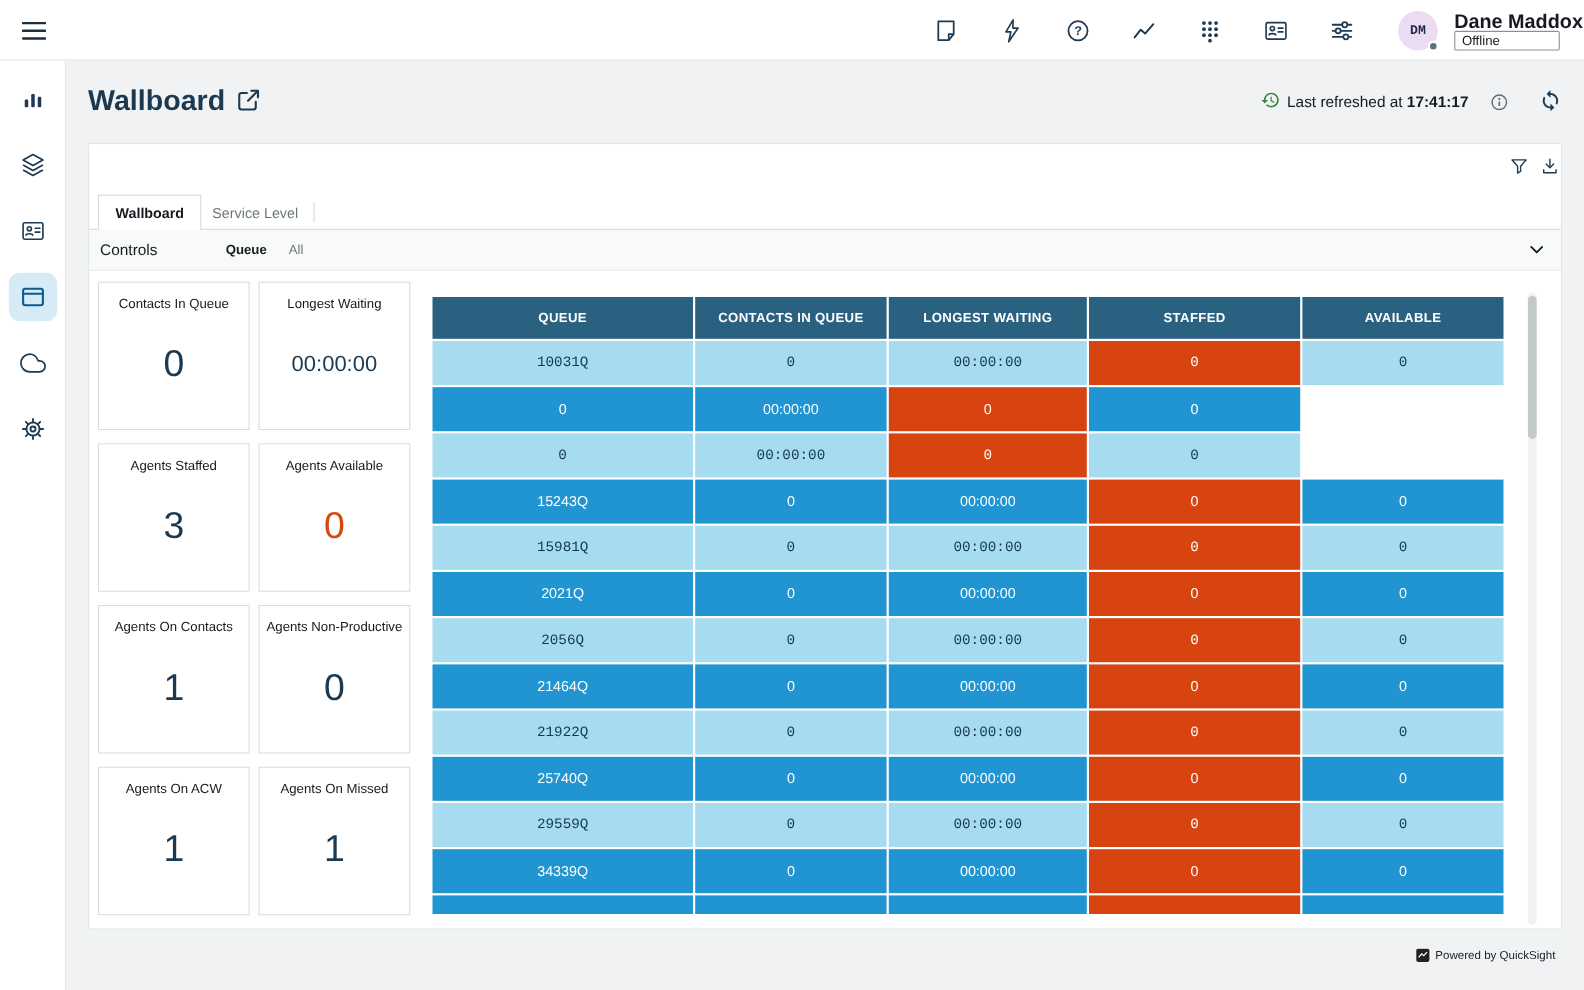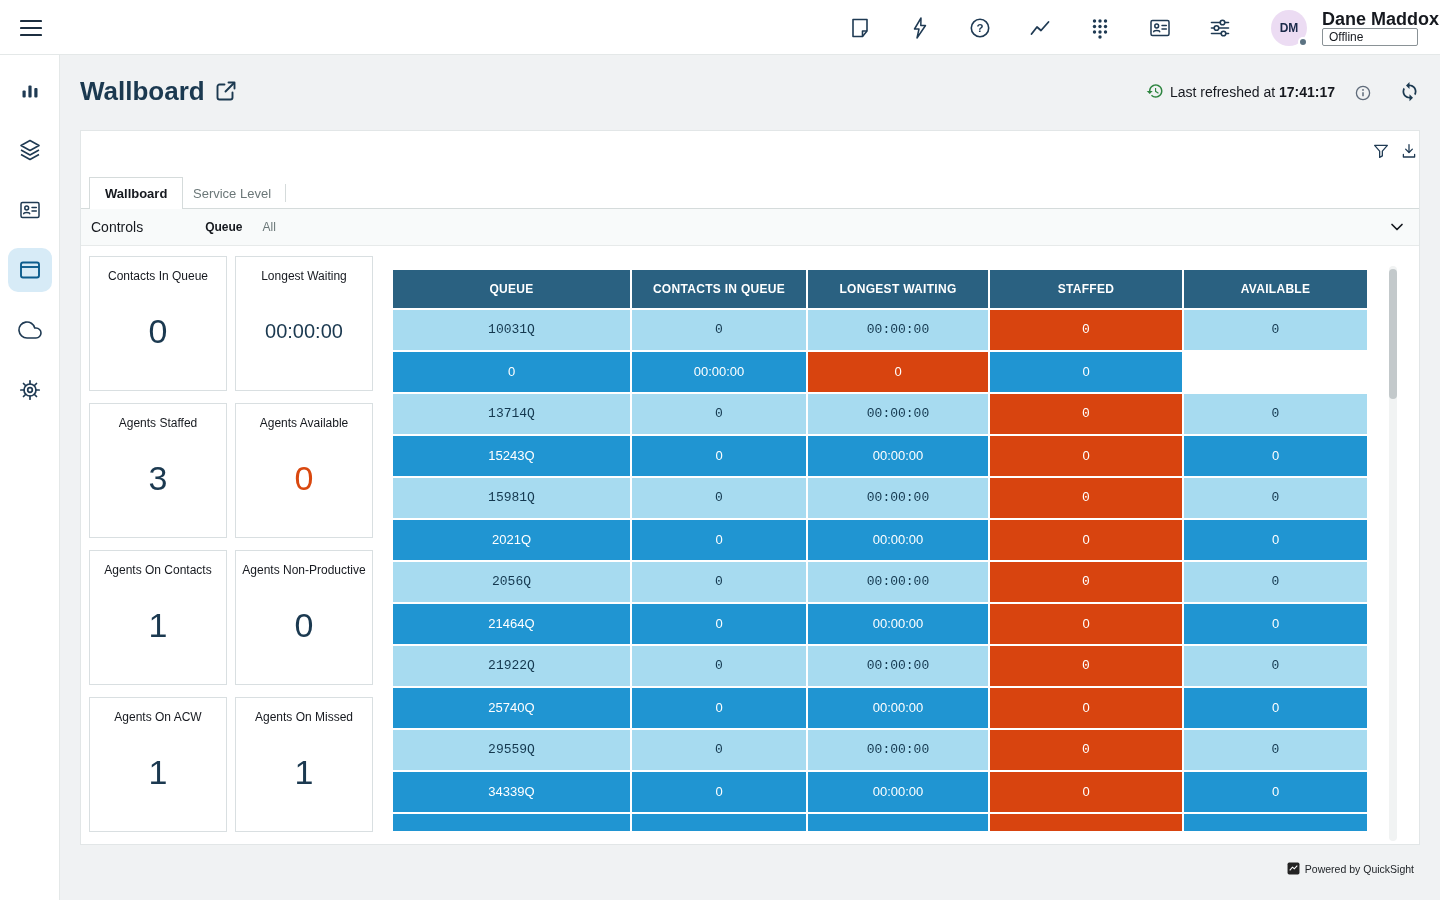--- a/index.html
+++ b/index.html
@@ -9,21 +9,21 @@
   svg { display:block; }
   .icon-btn { display:flex; align-items:center; justify-content:center; cursor:pointer; }
 
   
   .topbar { position:absolute; left:0; top:0; width:1440px; height:55px; background:#fff;
             border-bottom:1px solid #e4e8e8; z-index:6; }
   .hamburger { position:absolute; left:19px; top:18px; width:24px; height:20px; }
   .ti { position:absolute; top:16px; width:24px; height:24px; }
   .avatar { position:absolute; left:1271px; top:10px; width:36px; height:36px; border-radius:50%;
             background:#ecdcf3; display:flex; align-items:center; justify-content:center;
-            font-size:12px; font-weight:bold; color:#1b2a4a; cursor:pointer; }
+            font-size:12px; font-weight:bold; color:#1b2a4a; cursor:pointer;font-family:Liberation Mono, monospace; }
   .status-dot { position:absolute; right:-1px; bottom:-1px; width:10px; height:10px;
                 border-radius:50%; background:#5b7282; border:2px solid #fff; }
   .user-name { position:absolute; left:1322px; top:9px; font-size:18px; font-weight:bold; }
   .status-select { position:absolute; left:1322px; top:28px; width:96px; height:18px;
                    border:1px solid #8a9296; border-radius:2px; background:#fff; font-size:12px;
                    display:flex; align-items:center; justify-content:space-between;
                    padding:0 5px 0 6px; cursor:pointer;gap:48px; }
 
   
   .sidebar { position:absolute; left:0; top:55px; width:60px; height:845px; background:#fff;
@@ -347,21 +347,20 @@
             <div class="td staffed">0</div>
             <div class="td">0</div>
           </div>
           <div class="grid-row trow blue">
             <div class="td">0</div>
             <div class="td">00:00:00</div>
             <div class="td staffed">0</div>
             <div class="td">0</div>
           </div>
           <div class="grid-row trow light">
-            <div class="td">13714Q</div>
             <div class="td">0</div>
             <div class="td">00:00:00</div>
             <div class="td staffed">0</div>
             <div class="td">0</div>
           </div>
           <div class="grid-row trow blue">
             <div class="td">15243Q</div>
             <div class="td">0</div>
             <div class="td">00:00:00</div>
             <div class="td staffed">0</div>

